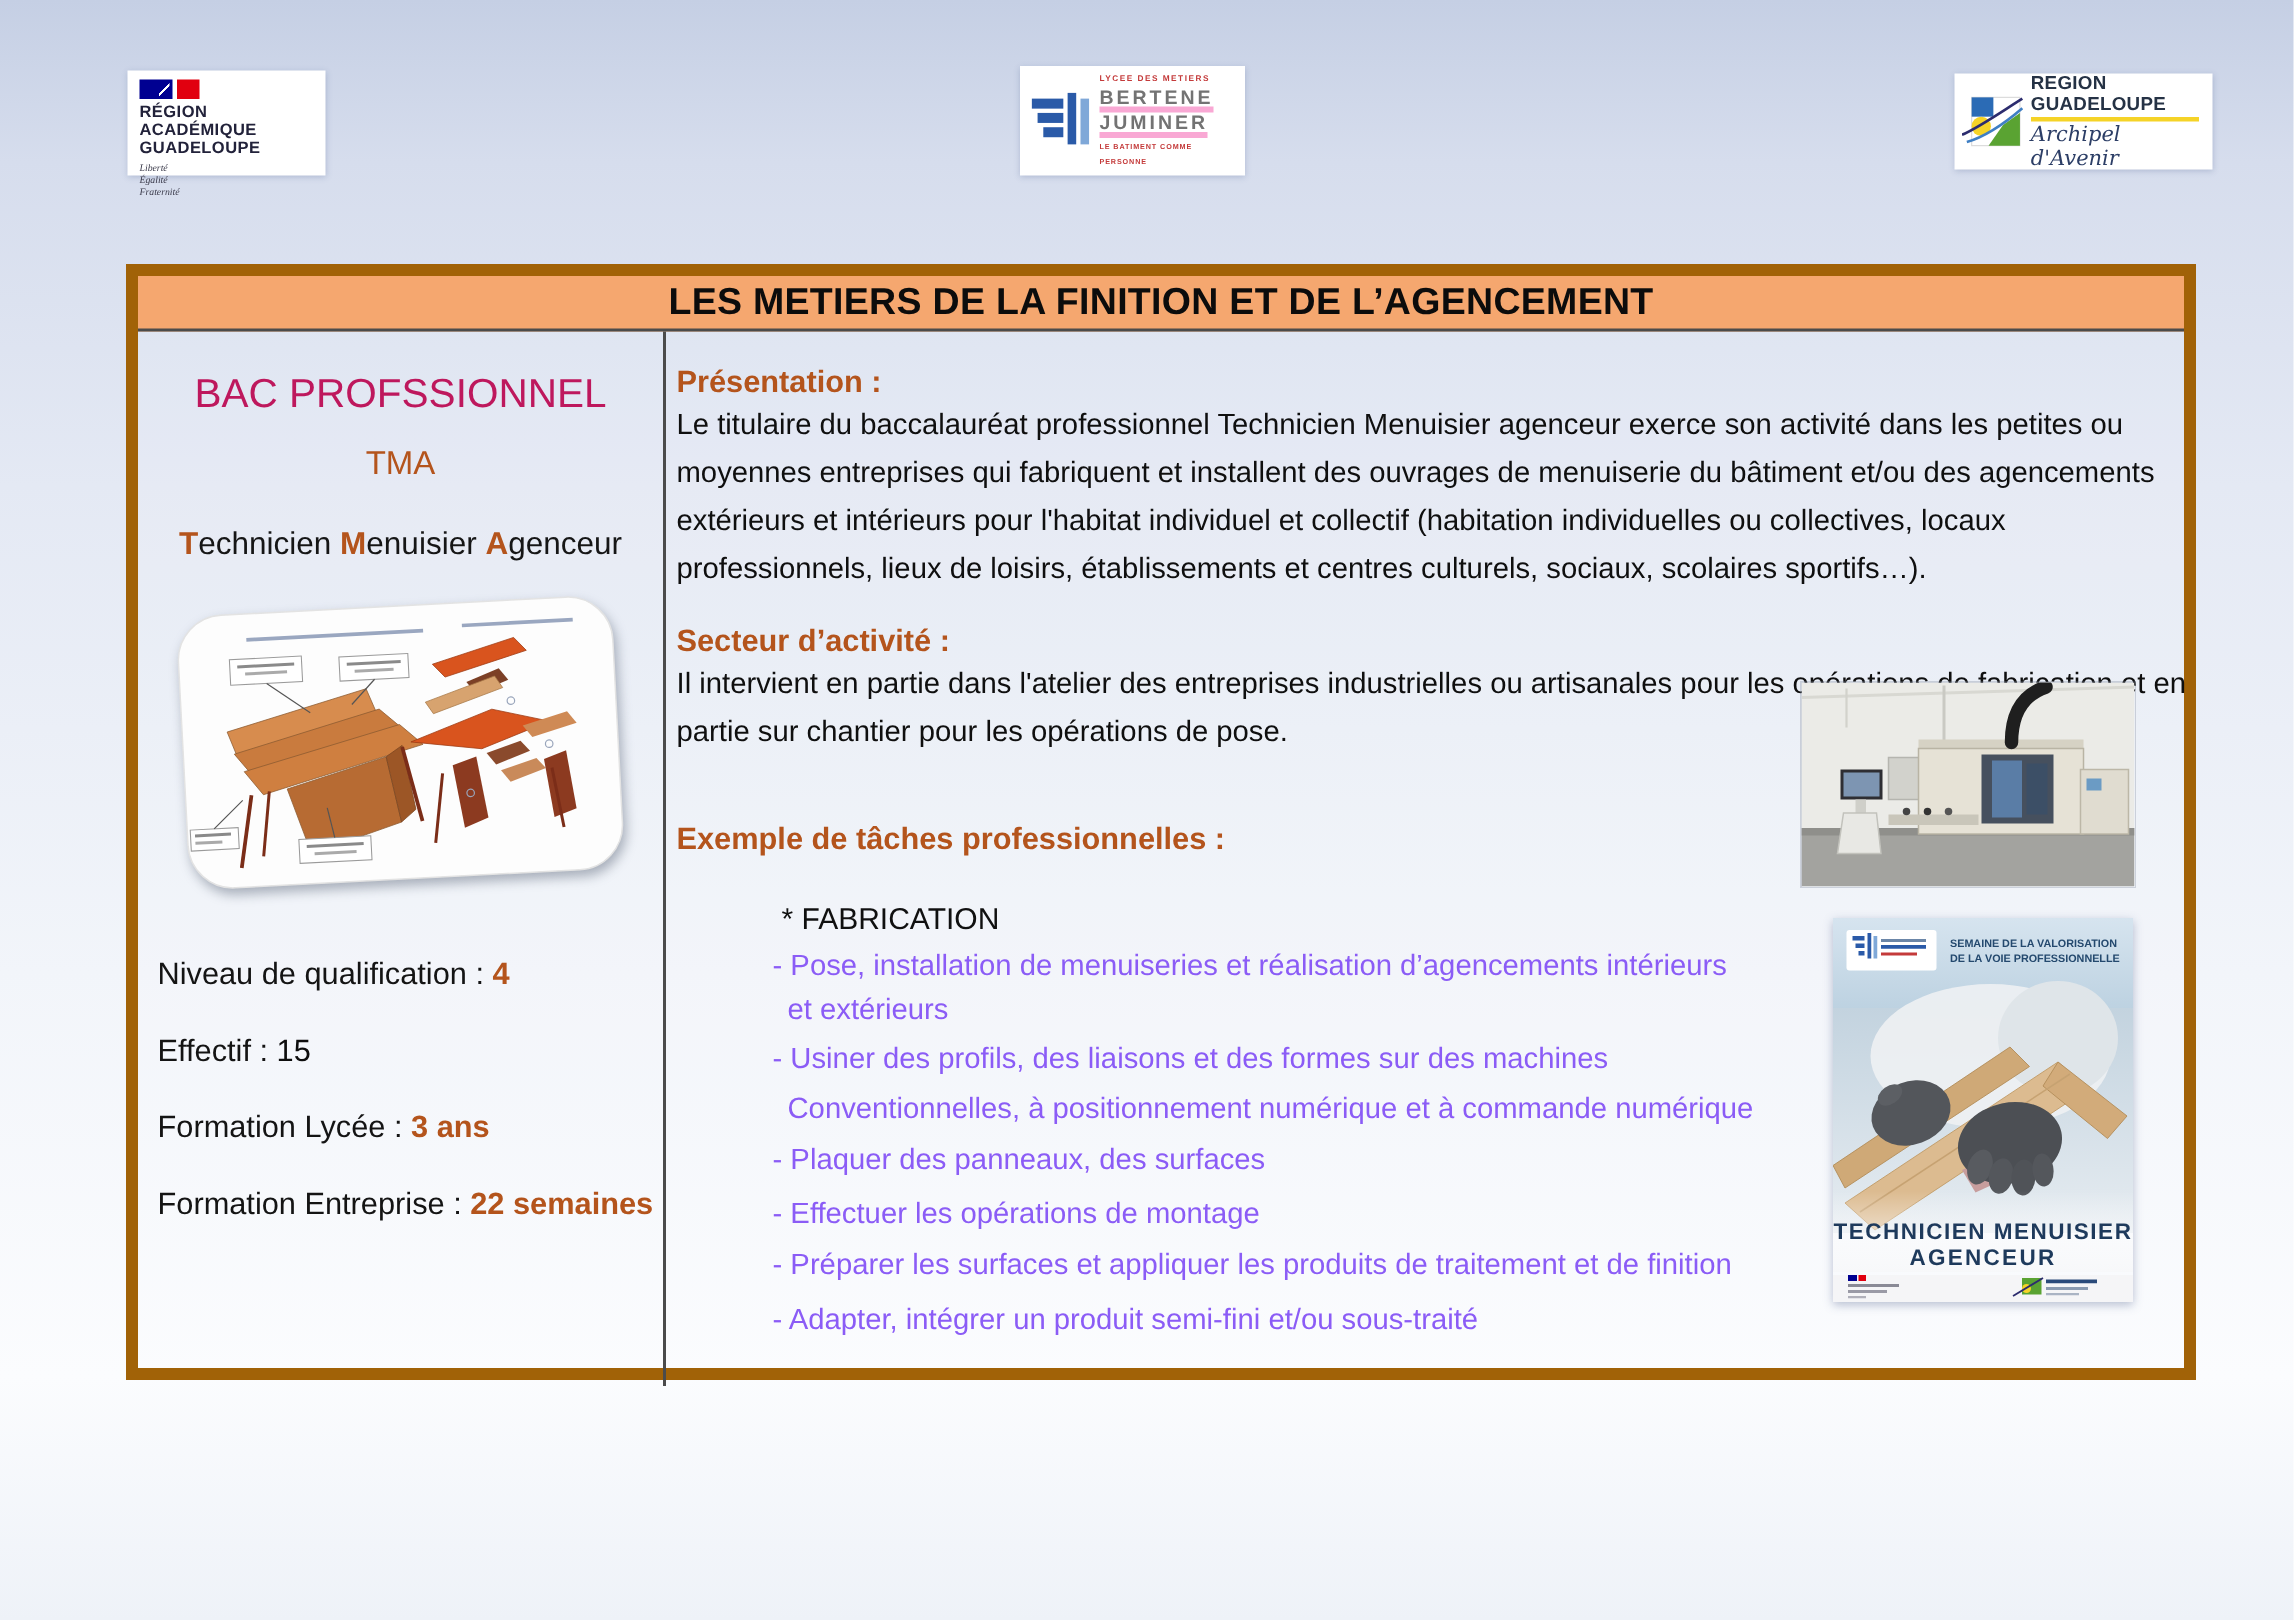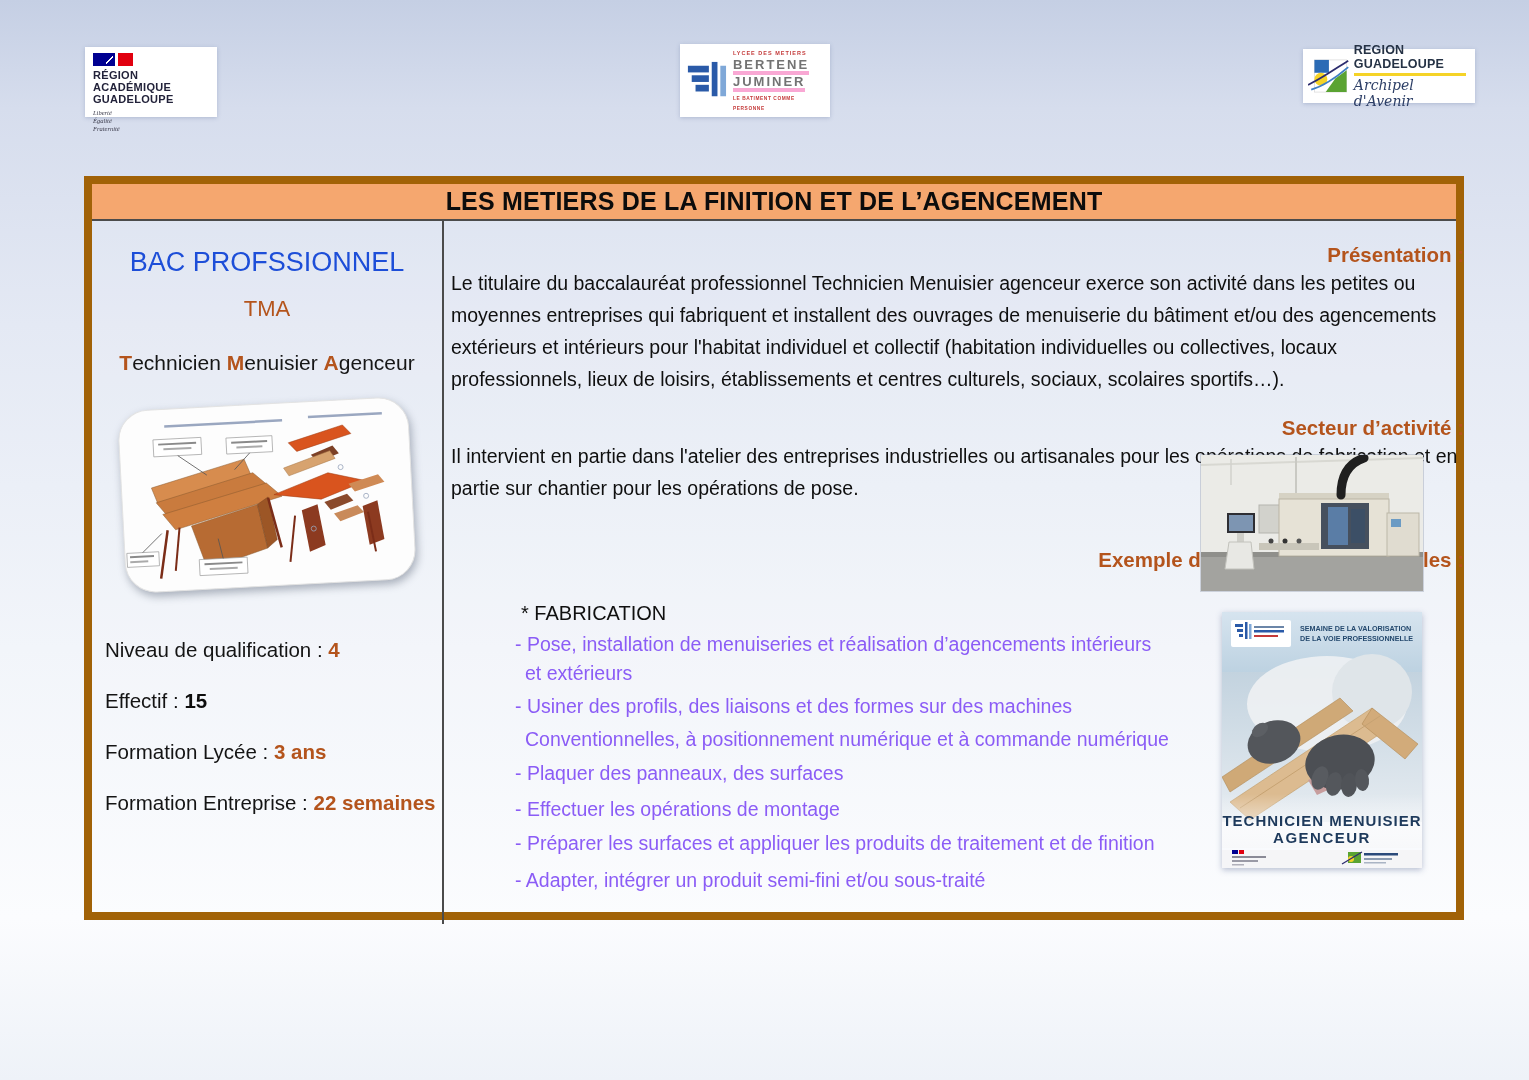--- a/index.html
+++ b/index.html
@@ -19,46 +19,46 @@
   .fr-flag .b2{width:15px;height:13px;background:#e1000f;}
   .academie-title{font-size:11px;font-weight:bold;color:#22223a;letter-spacing:.3px;line-height:12px;}
   .academie-motto{margin-top:4px;font-size:6.5px;font-style:italic;color:#3a3a4a;line-height:8px;font-family:"Liberation Serif","DejaVu Serif",serif;}
 
   .logo-lycee{left:680px;top:44px;width:150px;height:73px;display:flex;align-items:center;padding:4px 6px;box-sizing:border-box;gap:5px;}
   .lycee-text{display:flex;flex-direction:column;line-height:10px;}
   .lycee-top{font-size:5.5px;font-weight:bold;color:#c43a3a;letter-spacing:1px;}
   .lycee-name{font-size:13px;font-weight:700;color:#737373;letter-spacing:2px;line-height:13px;border-bottom:4px solid #f9a8d4;width:fit-content;}
   .lycee-tagline{font-size:4.8px;font-weight:bold;color:#c43a3a;letter-spacing:.6px;margin-top:2px;}
 
-  .logo-region{left:1303px;top:49px;width:172px;height:54px;display:flex;align-items:center;padding:3px 5px;box-sizing:border-box;gap:4px;}
+  .logo-region{left:1303px;top:49px;width:172px;height:64px;display:flex;align-items:center;padding:3px 5px;box-sizing:border-box;gap:4px;}
   .region-text{display:flex;flex-direction:column;}
   .region-name{font-size:12.5px;font-weight:bold;color:#253245;letter-spacing:.2px;}
   .region-bar{height:3px;background:#f5d327;margin:2px 0 1px 0;width:112px;}
   .region-tagline{font-size:14px;font-style:italic;color:#2c3e66;font-family:"DejaVu Serif","Liberation Serif",serif;}
 
   
   .sheet{left:84px;top:176px;width:1380px;height:744px;border:8px solid #a16207;box-sizing:border-box;background:rgba(255,255,255,.08);}
   .sheet-header{height:37px;background:#f5a76f;border-bottom:2px solid #4b4b4b;display:flex;align-items:center;justify-content:center;font-size:25px;font-weight:bold;color:#0c0c0c;letter-spacing:.2px;box-sizing:border-box;}
   .sheet-body{display:flex;height:703px;}
   .col-left{width:352px;border-right:2px solid #4b4b4b;box-sizing:border-box;position:relative;flex-shrink:0;}
   .col-right{flex:1;position:relative;padding-left:7px;box-sizing:border-box;}
 
   
-  .diploma{margin-top:26px;text-align:center;font-size:27px;color:#1d4ed8;}
+  .diploma{margin-top:26px;text-align:center;font-size:27px;color:#be185d;}
   .acronym{margin-top:18px;text-align:center;font-size:22px;font-weight:normal;color:#b4541c;}
   .tma-full{margin-top:29px;text-align:center;font-size:21px;color:#161616;}
   .tma-full .init{color:#b4541c;font-weight:bold;}
   .furniture-wrap{margin:21px auto 0 auto;width:302px;height:200px;}
   .stats{margin:42px 0 0 13px;font-size:20.5px;color:#141414;}
   .stat-row{margin-bottom:27px;line-height:24px;}
   .stat-val-orange{color:#b4541c;font-weight:bold;}
-  .stat-val-dark{color:#0d0d0d;font-weight:bold;}
+  .stat-val-dark{color:#0d0d0d;font-weight:normal;}
 
   
-  .h-orange{color:#b4541c;font-weight:bold;font-size:20.5px;line-height:24px;text-align:right;}
+  .h-orange{color:#b4541c;font-weight:bold;font-size:20.5px;line-height:24px;}
   .mt-pres{margin-top:22px;}
   .para{font-size:19.5px;line-height:32px;color:#0f0f0f;width:1013px;}
   .mt-sect{margin-top:21px;}
   .mt-tach{margin-top:44px;}
   .task-category{margin:30px 0 8px 70px;font-size:20px;color:#101010;}
   .task-line{margin-left:64px;font-size:19.5px;line-height:23px;margin-bottom:10px;color:#8b5cf6;}
   .task-line.cont{padding-left:10px;margin-top:-4px;}
 
   .machine-photo{left:1201px;top:455px;width:222px;height:136px;box-shadow:0 0 0 1px rgba(120,130,150,.3);}
   .poster{left:1222px;top:612px;width:200px;height:256px;box-shadow:0 2px 6px rgba(60,80,130,.35);}

